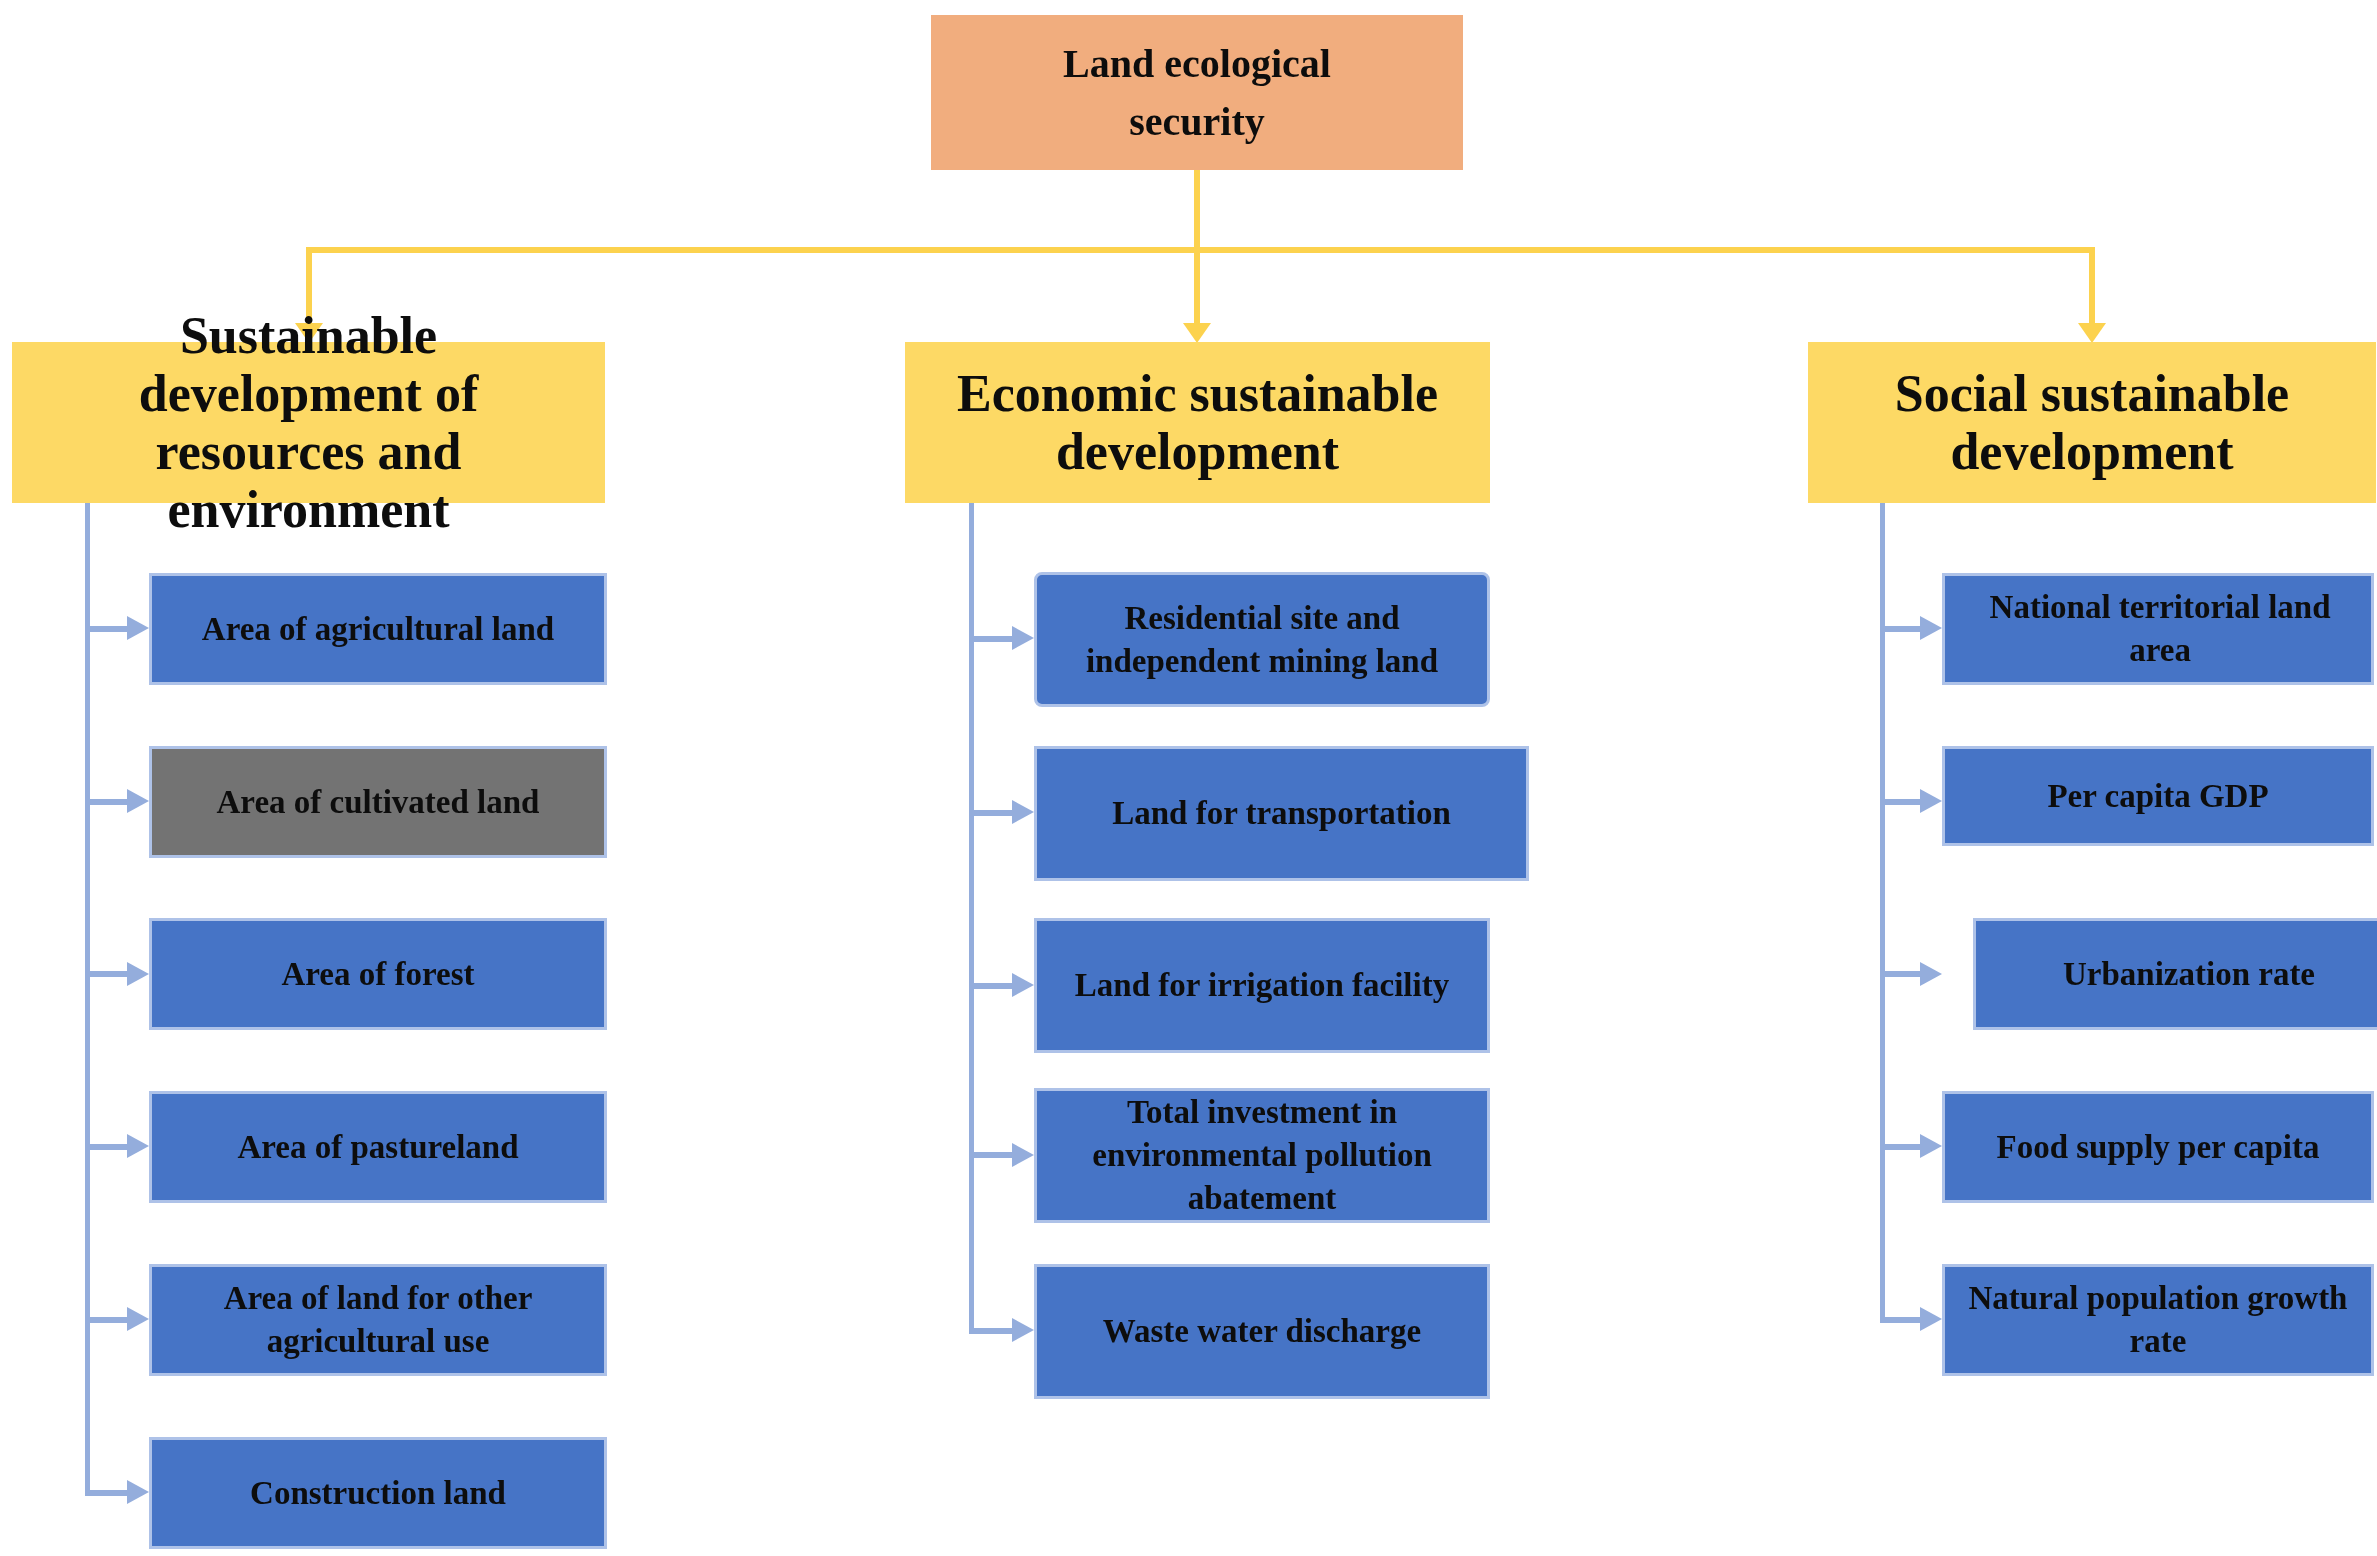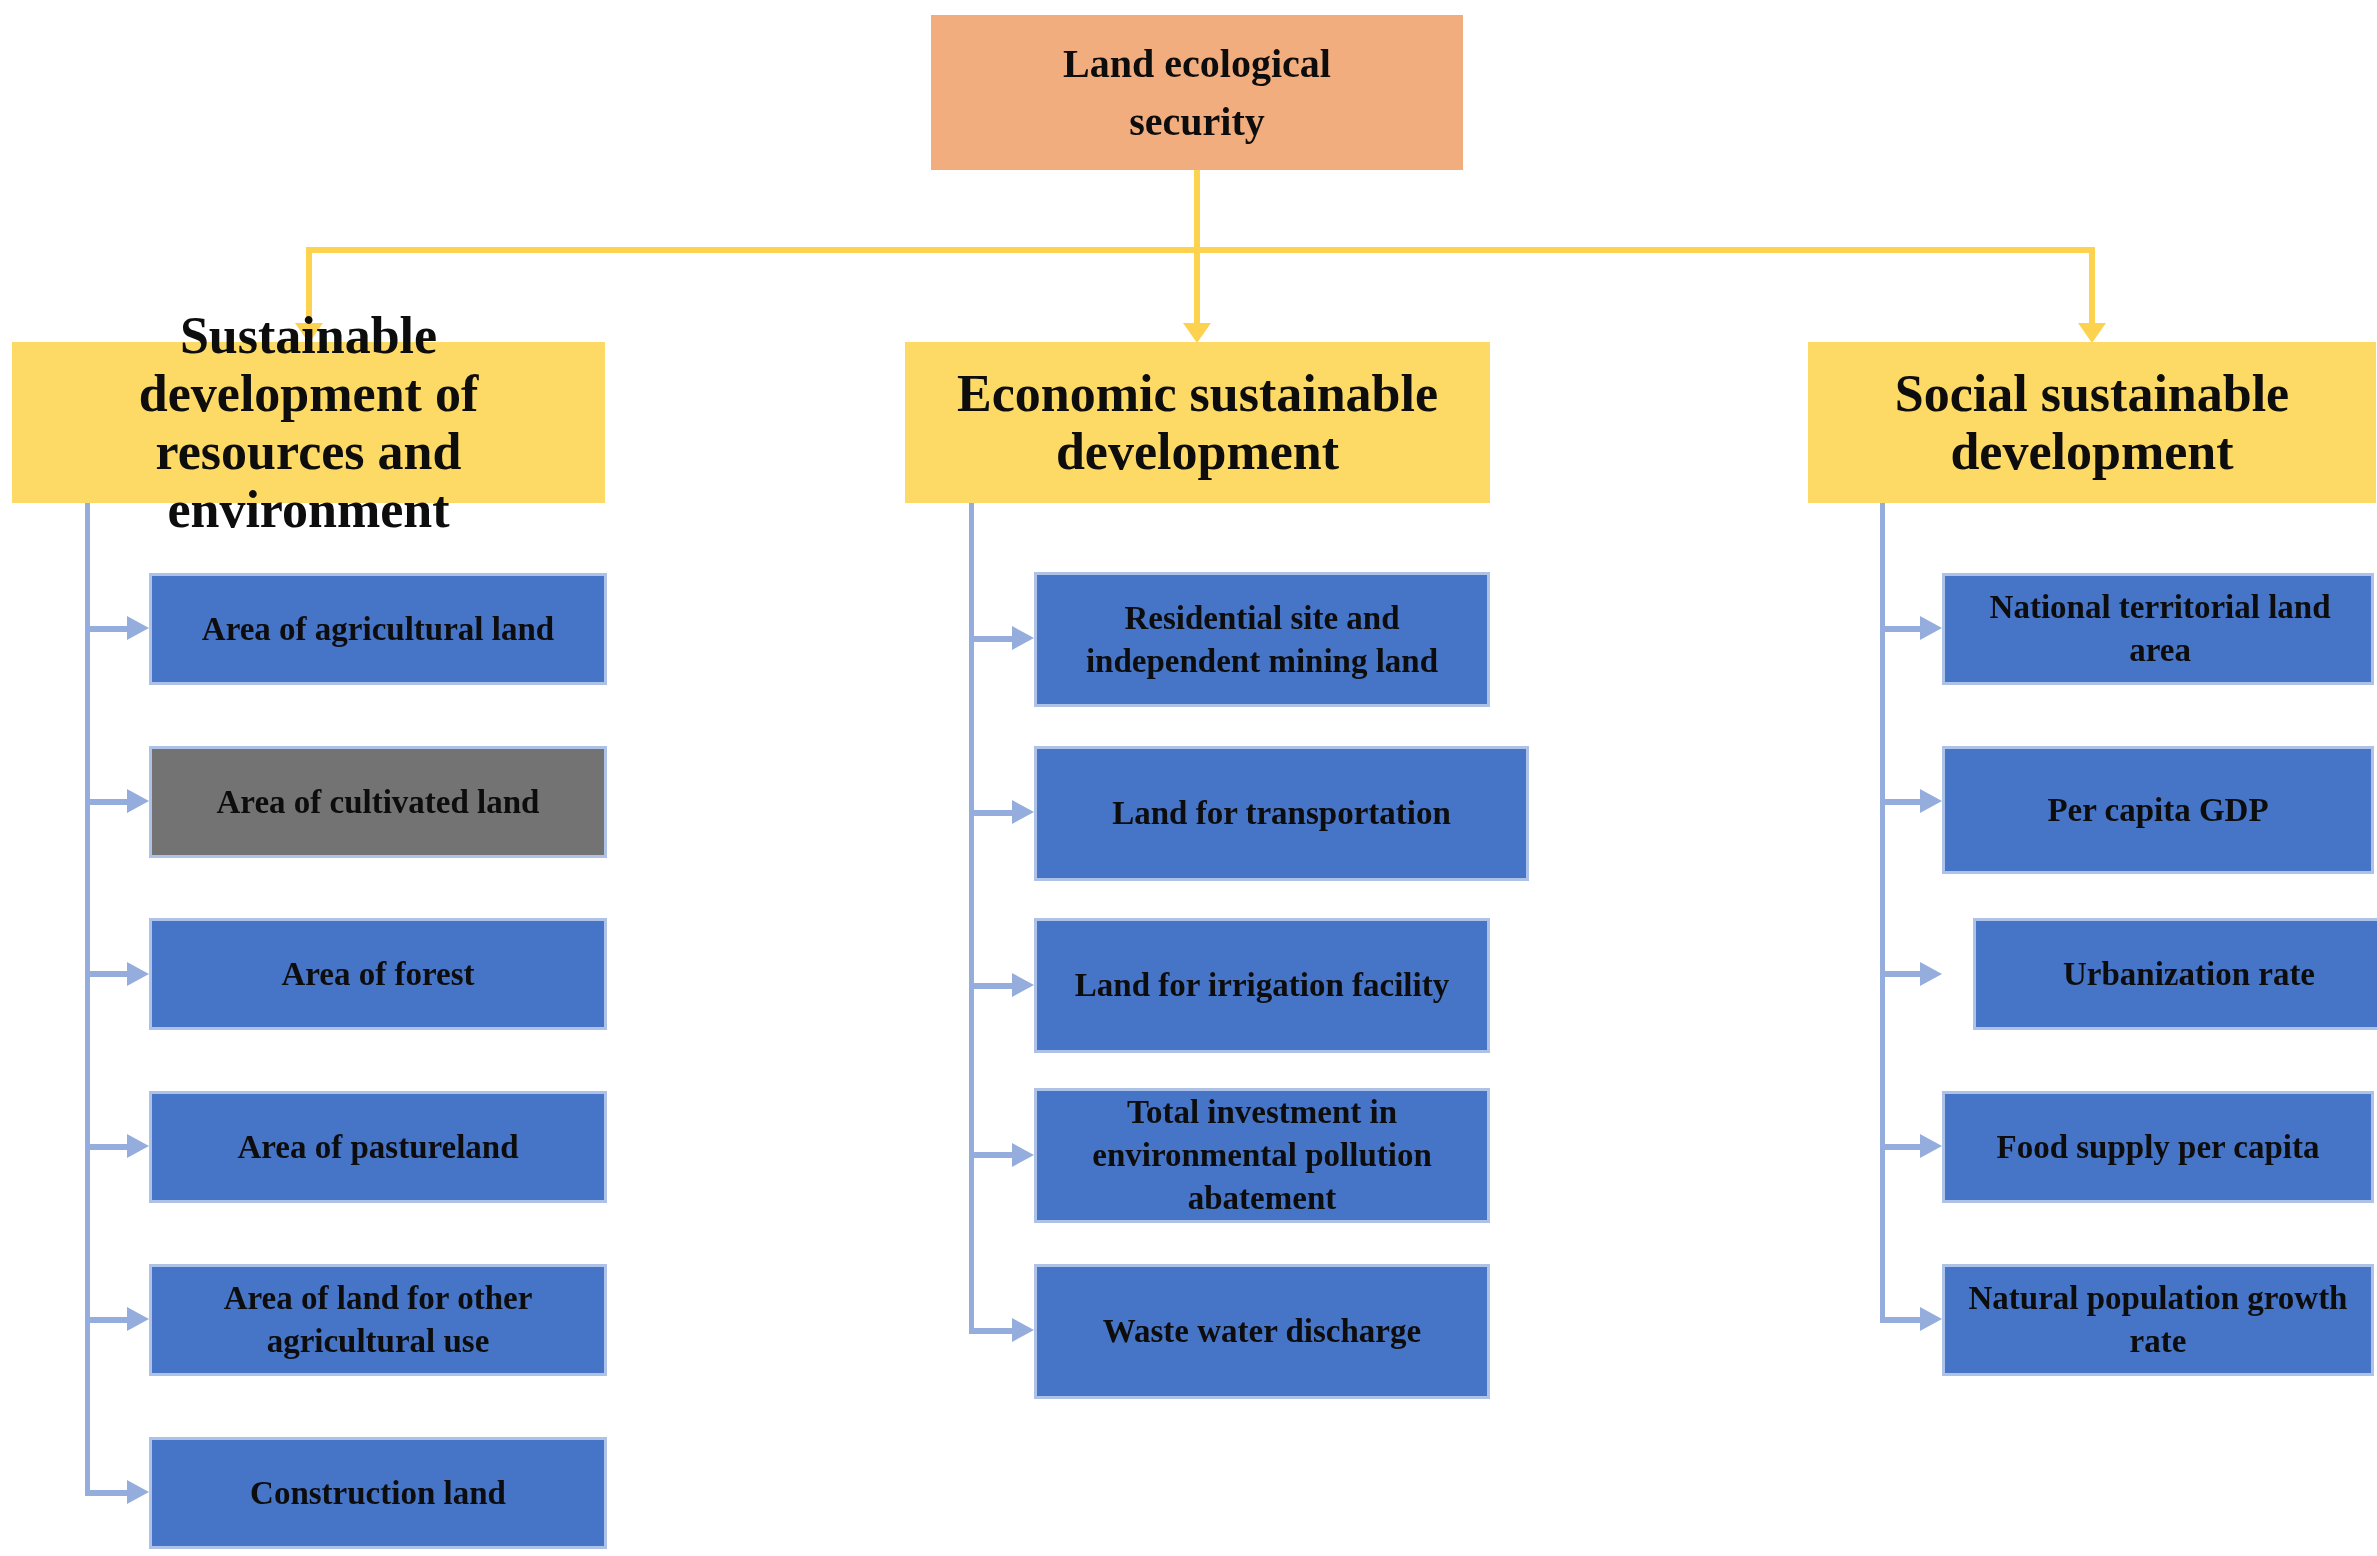--- a/index.html
+++ b/index.html
@@ -77,41 +77,41 @@
     <div class="line" style="left: 85px; top: 1317px; width: 47px; height: 6px; background: rgb(148, 173, 220);"></div>
     <div class="tri-right" style="left: 127px; top: 1307px; border-left-color: rgb(148, 173, 220);"></div>
     <div class="node child" style="left: 149px; top: 1264px; width: 458px; height: 112px; background: rgb(70, 116, 198); color: rgb(13, 13, 13); border-color: rgb(174, 194, 232);">Area of land for other agricultural use</div>
     <div class="line" style="left: 85px; top: 1490px; width: 47px; height: 6px; background: rgb(148, 173, 220);"></div>
     <div class="tri-right" style="left: 127px; top: 1480px; border-left-color: rgb(148, 173, 220);"></div>
     <div class="node child" style="left: 149px; top: 1437px; width: 458px; height: 112px; background: rgb(70, 116, 198); color: rgb(13, 13, 13); border-color: rgb(174, 194, 232);">Construction land</div>
     <div class="node header" style="left: 905px; top: 342px; width: 585px; height: 161px; background: rgb(253, 217, 101); color: rgb(13, 13, 13);">Economic sustainable development</div>
     <div class="line" style="left: 969px; top: 503px; width: 4.8px; height: 830px; background: rgb(148, 173, 220);"></div>
     <div class="line" style="left: 969px; top: 636px; width: 48px; height: 6px; background: rgb(148, 173, 220);"></div>
     <div class="tri-right" style="left: 1012px; top: 626px; border-left-color: rgb(148, 173, 220);"></div>
-    <div class="node child" style="left: 1034px; top: 572px; width: 456px; height: 135px; background: rgb(70, 116, 198); color: rgb(13, 13, 13); border-color: rgb(174, 194, 232);">Residential site and independent mining land</div>
+    <div class="node child" style="left: 1034px; top: 572px; width: 456px; height: 135px; background: rgb(70, 116, 198); color: rgb(13, 13, 13); border-color: rgb(174, 194, 232); border-radius: 8px;">Residential site and independent mining land</div>
     <div class="line" style="left: 969px; top: 810px; width: 48px; height: 6px; background: rgb(148, 173, 220);"></div>
     <div class="tri-right" style="left: 1012px; top: 800px; border-left-color: rgb(148, 173, 220);"></div>
     <div class="node child" style="left: 1034px; top: 746px; width: 495px; height: 135px; background: rgb(70, 116, 198); color: rgb(13, 13, 13); border-color: rgb(174, 194, 232);">Land for transportation</div>
     <div class="line" style="left: 969px; top: 983px; width: 48px; height: 6px; background: rgb(148, 173, 220);"></div>
     <div class="tri-right" style="left: 1012px; top: 973px; border-left-color: rgb(148, 173, 220);"></div>
     <div class="node child" style="left: 1034px; top: 918px; width: 456px; height: 135px; background: rgb(70, 116, 198); color: rgb(13, 13, 13); border-color: rgb(174, 194, 232);">Land for irrigation facility</div>
     <div class="line" style="left: 969px; top: 1152px; width: 48px; height: 6px; background: rgb(148, 173, 220);"></div>
     <div class="tri-right" style="left: 1012px; top: 1143px; border-left-color: rgb(148, 173, 220);"></div>
     <div class="node child" style="left: 1034px; top: 1088px; width: 456px; height: 135px; background: rgb(70, 116, 198); color: rgb(13, 13, 13); border-color: rgb(174, 194, 232);">Total investment in environmental pollution abatement</div>
     <div class="line" style="left: 969px; top: 1328px; width: 48px; height: 6px; background: rgb(148, 173, 220);"></div>
     <div class="tri-right" style="left: 1012px; top: 1318px; border-left-color: rgb(148, 173, 220);"></div>
     <div class="node child" style="left: 1034px; top: 1264px; width: 456px; height: 135px; background: rgb(70, 116, 198); color: rgb(13, 13, 13); border-color: rgb(174, 194, 232);">Waste water discharge</div>
     <div class="node header" style="left: 1808px; top: 342px; width: 568px; height: 161px; background: rgb(253, 217, 101); color: rgb(13, 13, 13);">Social sustainable development</div>
     <div class="line" style="left: 1880px; top: 503px; width: 4.8px; height: 819px; background: rgb(148, 173, 220);"></div>
     <div class="line" style="left: 1880px; top: 626px; width: 44px; height: 6px; background: rgb(148, 173, 220);"></div>
     <div class="tri-right" style="left: 1920px; top: 616px; border-left-color: rgb(148, 173, 220);"></div>
     <div class="node child" style="left: 1942px; top: 573px; width: 432px; height: 112px; background: rgb(70, 116, 198); color: rgb(13, 13, 13); border-color: rgb(174, 194, 232); padding-left: 20px;">National territorial land area</div>
     <div class="line" style="left: 1880px; top: 799px; width: 44px; height: 6px; background: rgb(148, 173, 220);"></div>
     <div class="tri-right" style="left: 1920px; top: 789px; border-left-color: rgb(148, 173, 220);"></div>
-    <div class="node child" style="left: 1942px; top: 746px; width: 432px; height: 128px; background: rgb(70, 116, 198); color: rgb(13, 13, 13); border-color: rgb(174, 194, 232);">Per capita GDP</div>
+    <div class="node child" style="left: 1942px; top: 746px; width: 432px; height: 100px; background: rgb(70, 116, 198); color: rgb(13, 13, 13); border-color: rgb(174, 194, 232);">Per capita GDP</div>
     <div class="line" style="left: 1880px; top: 971px; width: 44px; height: 6px; background: rgb(148, 173, 220);"></div>
     <div class="tri-right" style="left: 1920px; top: 962px; border-left-color: rgb(148, 173, 220);"></div>
     <div class="node child" style="left: 1942px; top: 918px; width: 432px; height: 112px; background: rgb(70, 116, 198); color: rgb(13, 13, 13); border-color: rgb(174, 194, 232); margin-left: 31px;">Urbanization rate</div>
     <div class="line" style="left: 1880px; top: 1144px; width: 44px; height: 6px; background: rgb(148, 173, 220);"></div>
     <div class="tri-right" style="left: 1920px; top: 1134px; border-left-color: rgb(148, 173, 220);"></div>
     <div class="node child" style="left: 1942px; top: 1091px; width: 432px; height: 112px; background: rgb(70, 116, 198); color: rgb(13, 13, 13); border-color: rgb(174, 194, 232);">Food supply per capita</div>
     <div class="line" style="left: 1880px; top: 1317px; width: 44px; height: 6px; background: rgb(148, 173, 220);"></div>
     <div class="tri-right" style="left: 1920px; top: 1307px; border-left-color: rgb(148, 173, 220);"></div>
     <div class="node child" style="left: 1942px; top: 1264px; width: 432px; height: 112px; background: rgb(70, 116, 198); color: rgb(13, 13, 13); border-color: rgb(174, 194, 232);">Natural population growth rate</div>
   </div>

